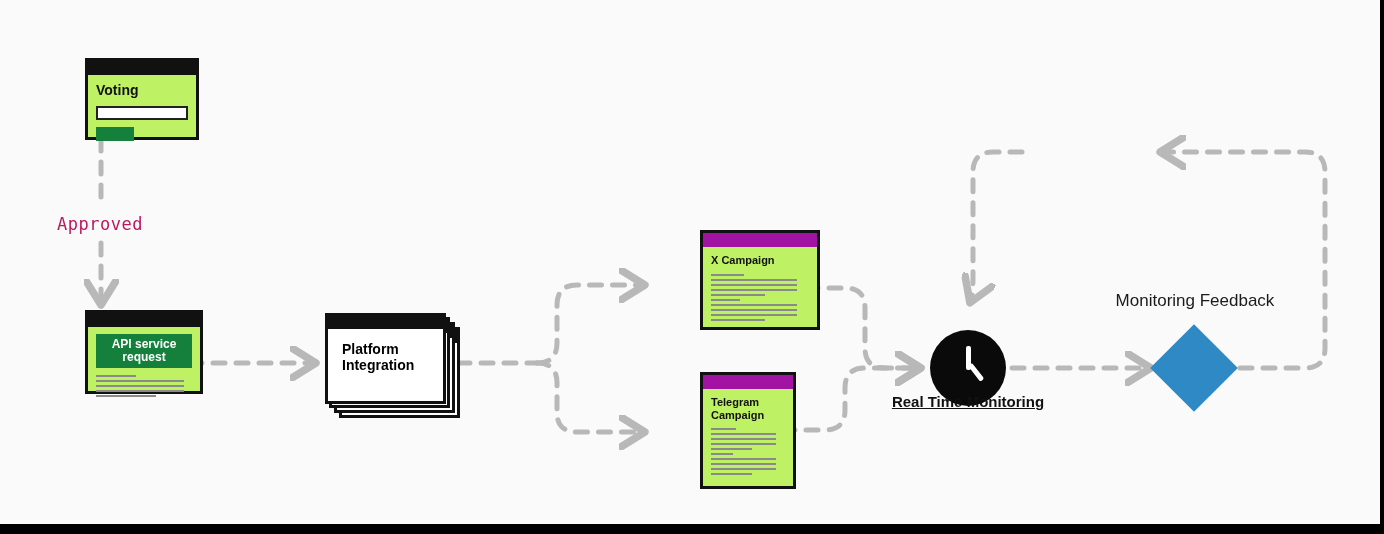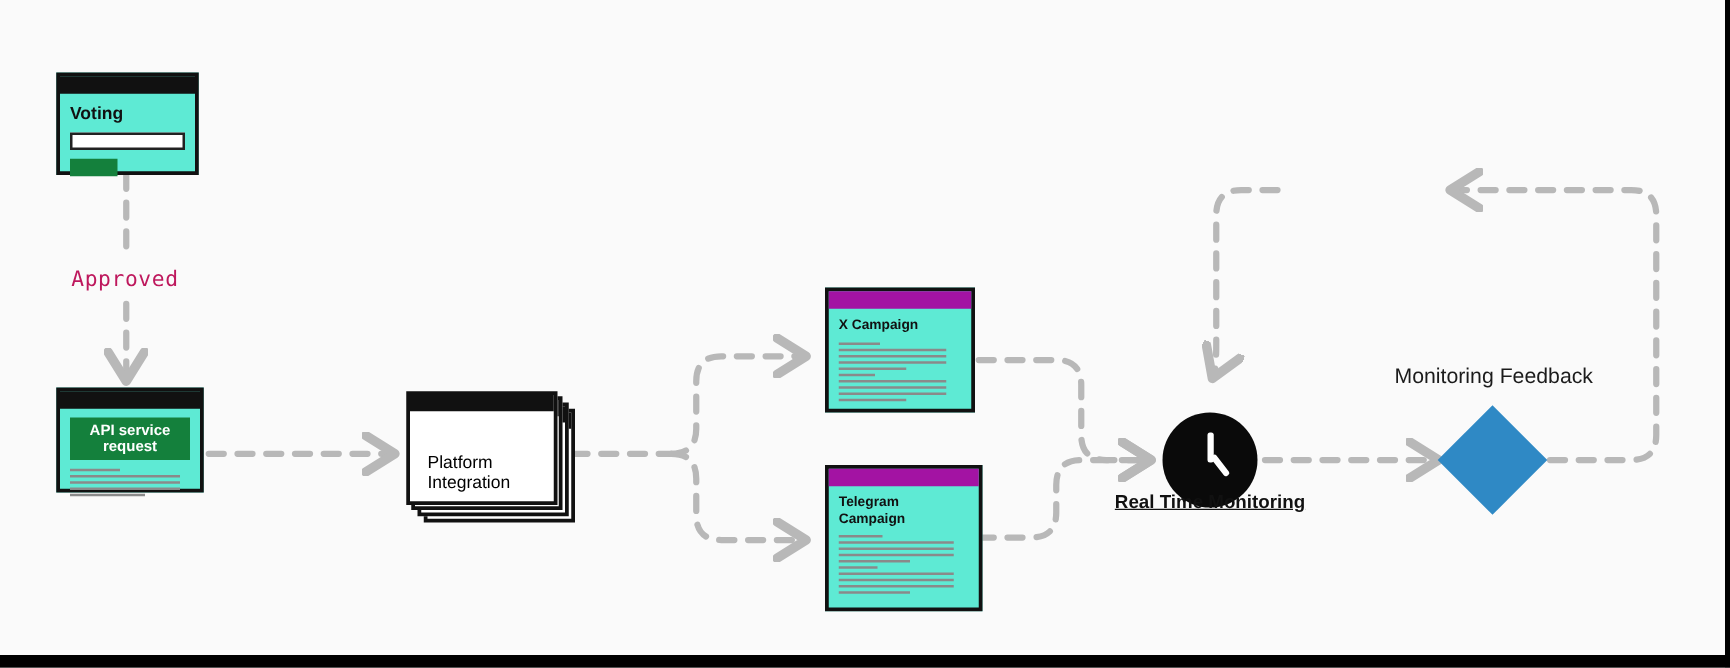--- a/index.html
+++ b/index.html
@@ -11,23 +11,24 @@
     border-right:4px solid #000;
     border-bottom:10px solid #000;
     box-sizing:border-box;
     overflow:hidden;
   }
   #edges{position:absolute;left:0;top:0;width:1384px;height:534px;pointer-events:none;}
 
   
   .card{
     position:absolute;
-    background:#5eead4;
+    background:#bef264;
     border:3px solid #111111;
     box-sizing:border-box;
+    margin-left:40px;
   }
   .card .bar{height:14px;width:100%;box-sizing:border-box;}
   .card .bar.black{background:#111111;}
   .card .bar.magenta{background:#a313a3;}
   .card .body{padding:7px 8px 6px 8px;}
   .card .ttl{
     font-weight:bold;color:#111;line-height:1.15;
   }
 
   
@@ -145,21 +146,21 @@
       <div class="bar"></div>
     </div>
     <div class="sheet" style="left:9px;top:9px;width:121px;height:91px;">
       <div class="bar"></div>
     </div>
     <div class="sheet" style="left:4px;top:4px;width:121px;height:91px;">
       <div class="bar"></div>
     </div>
     <div class="sheet" style="left:0;top:0;width:121px;height:91px;">
       <div class="bar"></div>
-      <div style="padding:32px 0 0 14px;">
+      <div style="padding:12px 0 0 14px;font-weight:bold;">
         <div class="ttl" style="font-size:14px;">Platform Integration</div>
       </div>
     </div>
   </div>
 
   <div class="card" style="left:660px;top:230px;width:120px;height:100px;">
     <div class="bar magenta"></div>
     <div class="body">
       <div class="ttl" style="font-size:11px;">X Campaign</div>
       <div class="lines">
@@ -170,21 +171,21 @@
         <i style="width:55%;height:2px;"></i>
         <i style="width:30%;height:2px;"></i>
         <i style="width:88%;height:2px;"></i>
         <i style="width:88%;height:2px;"></i>
         <i style="width:88%;height:2px;"></i>
         <i style="width:55%;height:2px;"></i>
       </div>
     </div>
   </div>
 
-  <div class="card" style="left:660px;top:372px;width:126px;height:117px;">
+  <div class="card" style="left:660px;top:372px;width:96px;height:117px;">
     <div class="bar magenta"></div>
     <div class="body">
       <div class="ttl" style="font-size:11px;">Telegram Campaign</div>
       <div class="lines">
         <i style="width:34%;height:2px;"></i>
         <i style="width:88%;height:2px;"></i>
         <i style="width:88%;height:2px;"></i>
         <i style="width:88%;height:2px;"></i>
         <i style="width:55%;height:2px;"></i>
         <i style="width:30%;height:2px;"></i>

